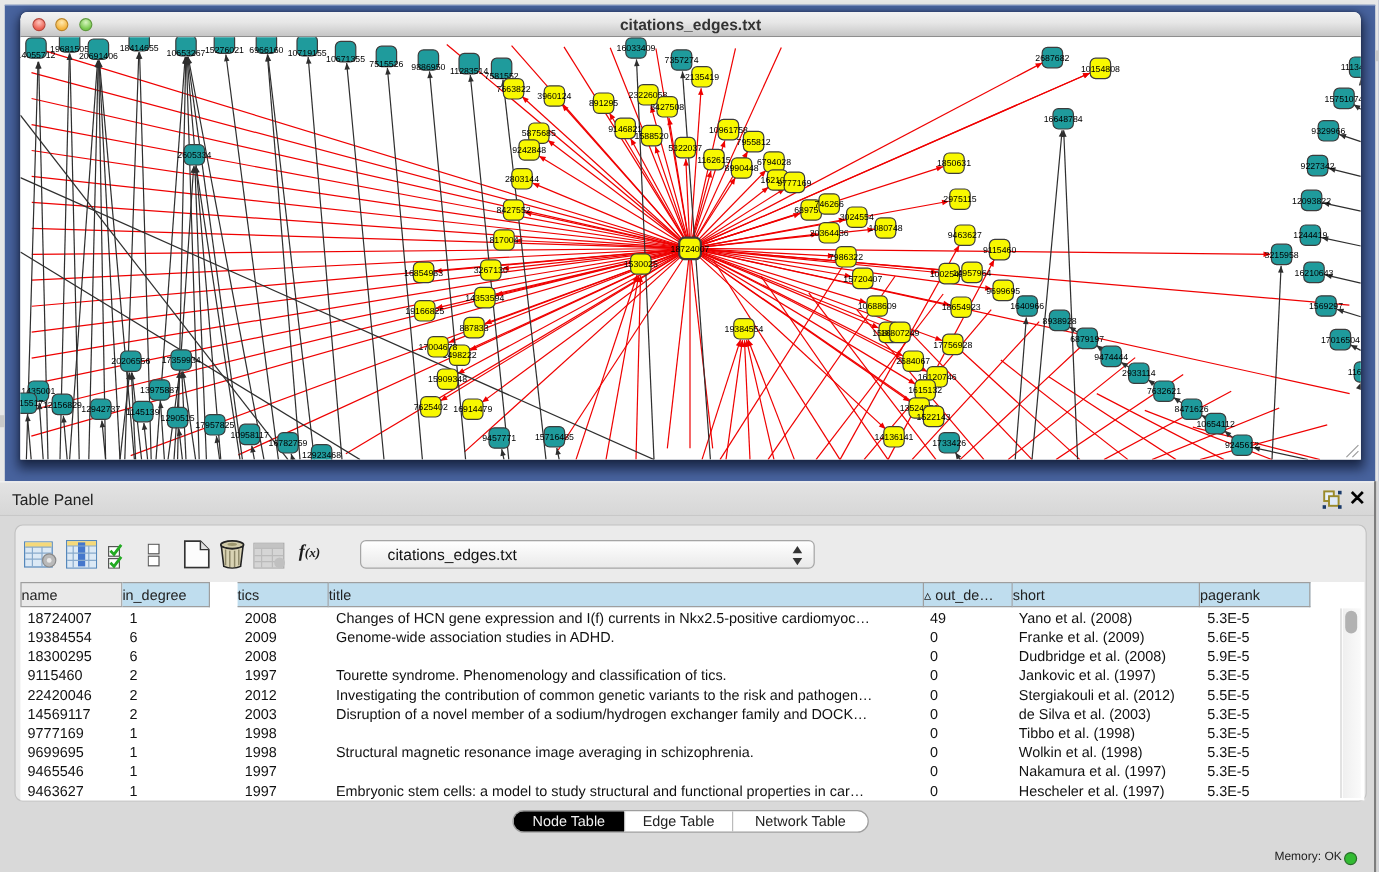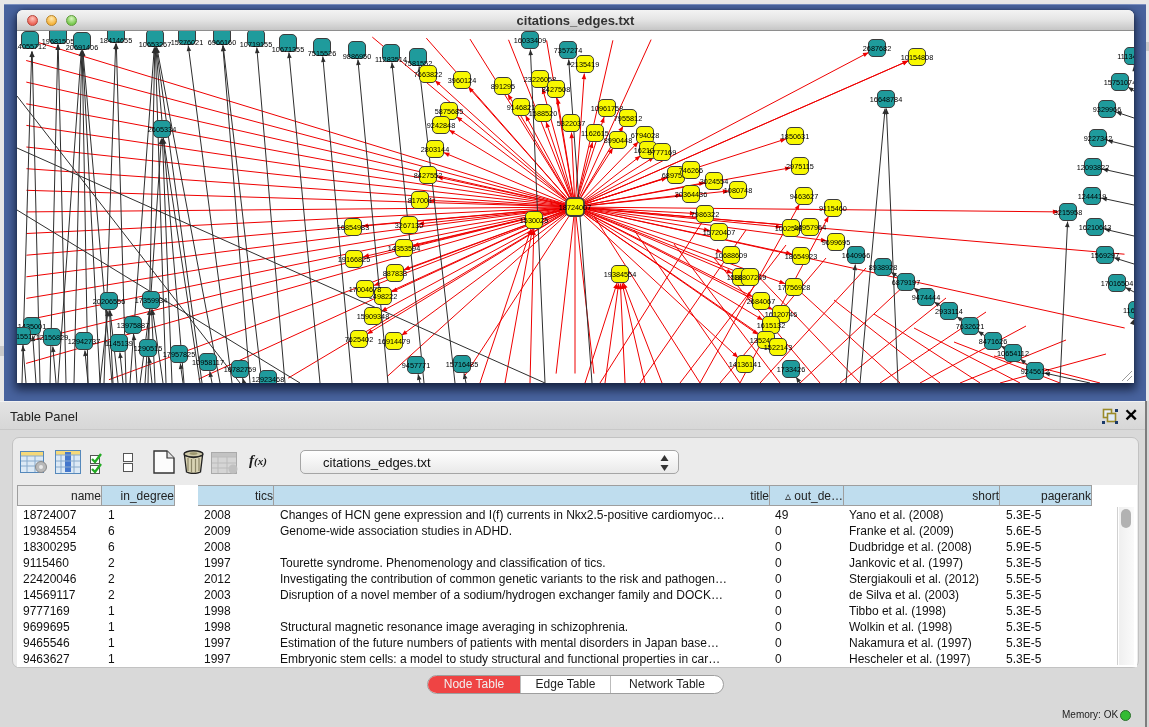--- a/index.html
+++ b/index.html
@@ -12,21 +12,21 @@
 #title{position:absolute;left:0;top:3px;width:100%;text-align:center;font-size:13px;font-weight:bold;color:#333}
 #net{position:absolute;left:0;top:21px;background:#fff}
 #tph{position:absolute;left:0;top:401px;width:1146px;height:29px;background:linear-gradient(#e3e3e3,#d7d7d7);
  border-top:1px solid #f2f2f2;border-bottom:1px solid #c8c8c8}
 #tph .t{position:absolute;left:10px;top:7px;font-size:13px;color:#222}
 #panelbg{position:absolute;left:0;top:430px;width:1146px;height:297px;background:#d9d9d9}
 #tpbox{position:absolute;left:12px;top:437px;width:1127px;height:231px;background:#ebebeb;
  border:1px solid #c2c2c2;border-radius:7px}
 #tablewhite{position:absolute;left:17px;top:485px;width:1120px;height:182px;background:#fff}
 .hcell{position:absolute;top:485px;height:21px;border:1px solid #9e9e9e;border-left:none;
- background:#bfddee;font-size:12px;color:#222;text-align:right;line-height:20px}
+ background:#bfddee;font-size:12px;color:#222;text-align:left;line-height:20px}
 .trow{position:absolute;left:0;width:1117px;height:16px;font-size:12px;color:#111;overflow:hidden}
 .trow span{position:absolute;top:1px;white-space:nowrap}
 #vscroll{position:absolute;left:1119px;top:507px;width:15px;height:158px;background:linear-gradient(90deg,#efefef,#fafafa)}
 #vthumb{position:absolute;left:1121px;top:509px;width:10px;height:19px;background:#b2b2b2;border-radius:5px}
 #tabs{position:absolute;left:427px;top:675px;height:19px;border:1px solid #9e9e9e;border-radius:10px;
  background:#fff;font-size:12px;color:#222;overflow:hidden}
 .tab{float:left;height:19px;line-height:17px;text-align:center}
 #memory{position:absolute;left:1062px;top:709px;font-size:10px;color:#222}
 #memdot{position:absolute;left:1120px;top:710px;width:11px;height:11px;border-radius:50%;
  background:#33bb33;border:1px solid #2a6e2a}
@@ -758,35 +758,34 @@
     <span style="left:204px">1998</span>
     <span style="left:280px">Structural magnetic resonance image averaging in schizophrenia.</span>
     <span style="left:775px">0</span>
     <span style="left:849px">Wolkin et al. (1998)</span>
     <span style="left:1006px">5.3E-5</span>
   </div>
 <div class="trow" style="top:635px">
     <span style="left:23px">9465546</span>
     <span style="left:108px">1</span>
     <span style="left:204px">1997</span>
-    <span style="left:280px">Estimation of the future numbers of patients with mental disorders in Japan base…</span>
     <span style="left:775px">0</span>
     <span style="left:849px">Nakamura et al. (1997)</span>
     <span style="left:1006px">5.3E-5</span>
   </div>
 <div class="trow" style="top:651px">
     <span style="left:23px">9463627</span>
     <span style="left:108px">1</span>
     <span style="left:204px">1997</span>
     <span style="left:280px">Embryonic stem cells: a model to study structural and functional properties in car…</span>
     <span style="left:775px">0</span>
     <span style="left:849px">Hescheler et al. (1997)</span>
     <span style="left:1006px">5.3E-5</span>
   </div>
 <div style="position:absolute;left:1117px;top:507px;width:1px;height:158px;background:#d0d0d0"></div>
 <div id="vscroll"></div>
 <div id="vthumb"></div>
 <div id="tabs">
- <div class="tab" style="width:92px;background:#ef4444;color:#f0f0f0">Node Table</div>
+ <div class="tab" style="width:92px;background:#000000;color:#f0f0f0">Node Table</div>
  <div class="tab" style="width:90px;border-left:1px solid #bbb">Edge Table</div>
  <div class="tab" style="width:113px;border-left:1px solid #bbb">Network Table</div>
 </div>
 <div id="memory">Memory: OK</div>
 <div id="memdot"></div>
 </body></html>

